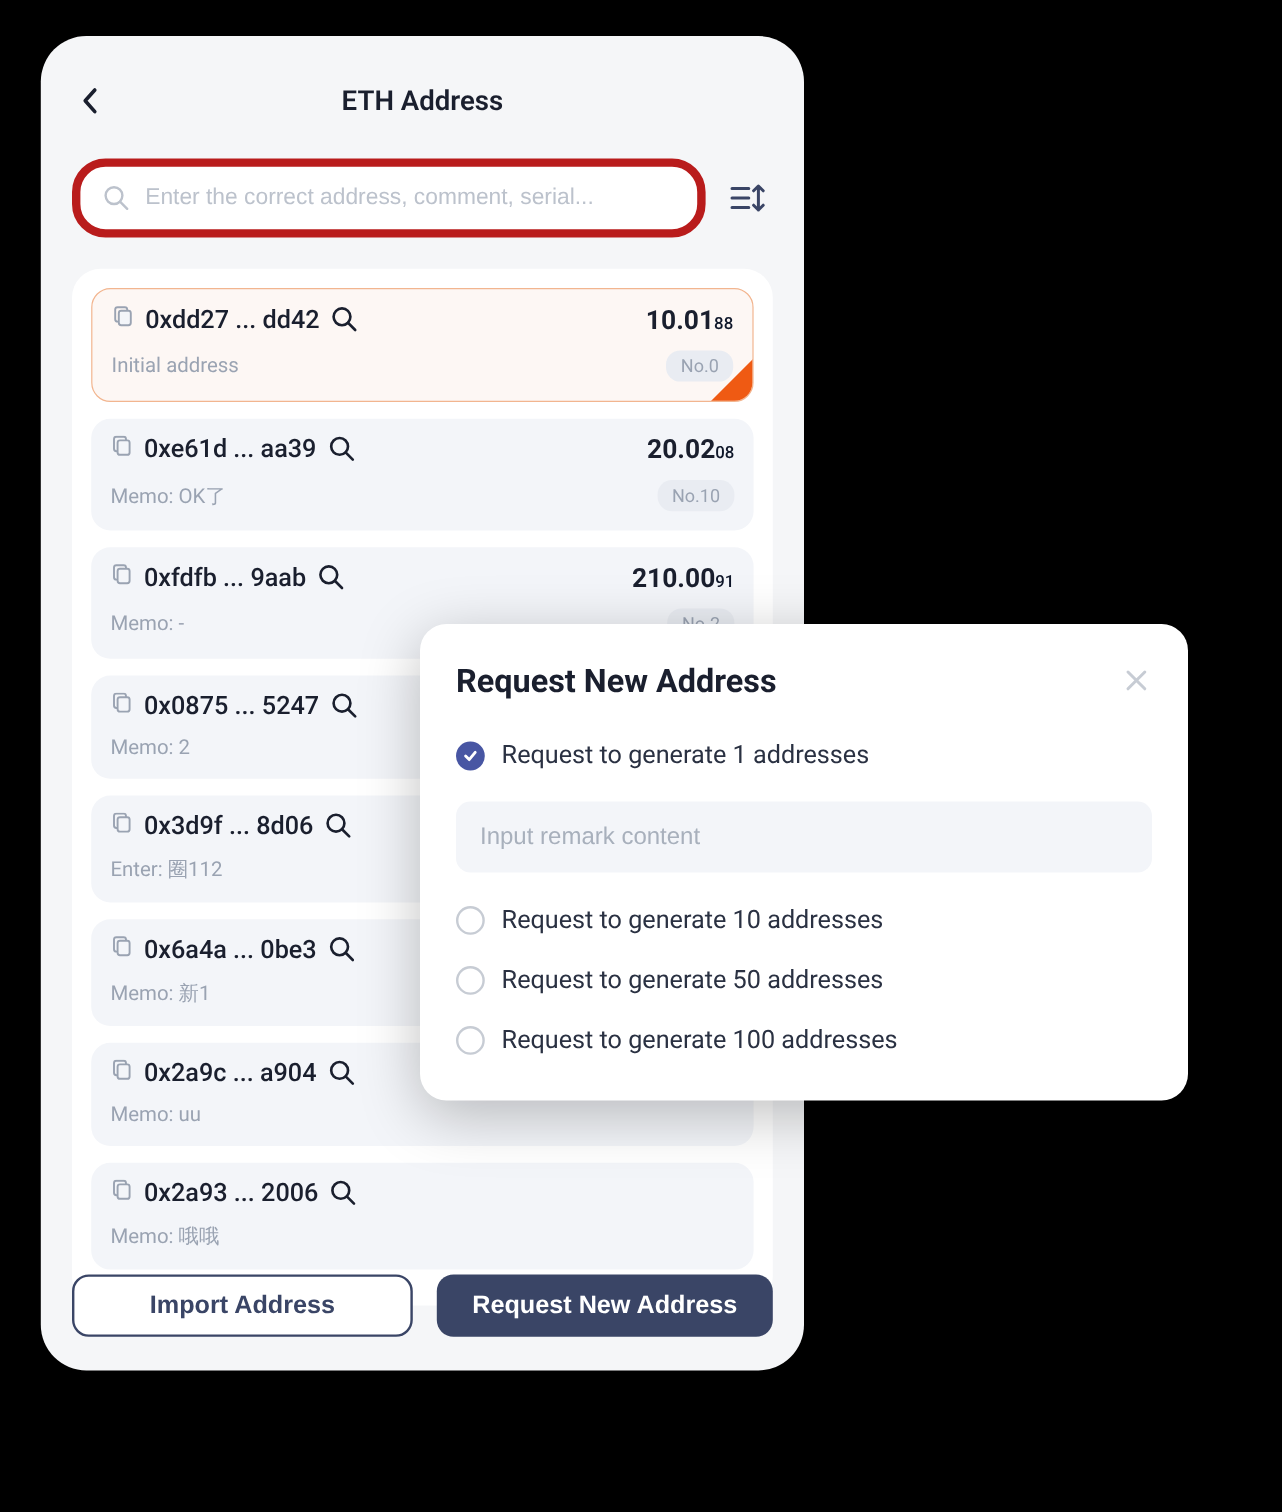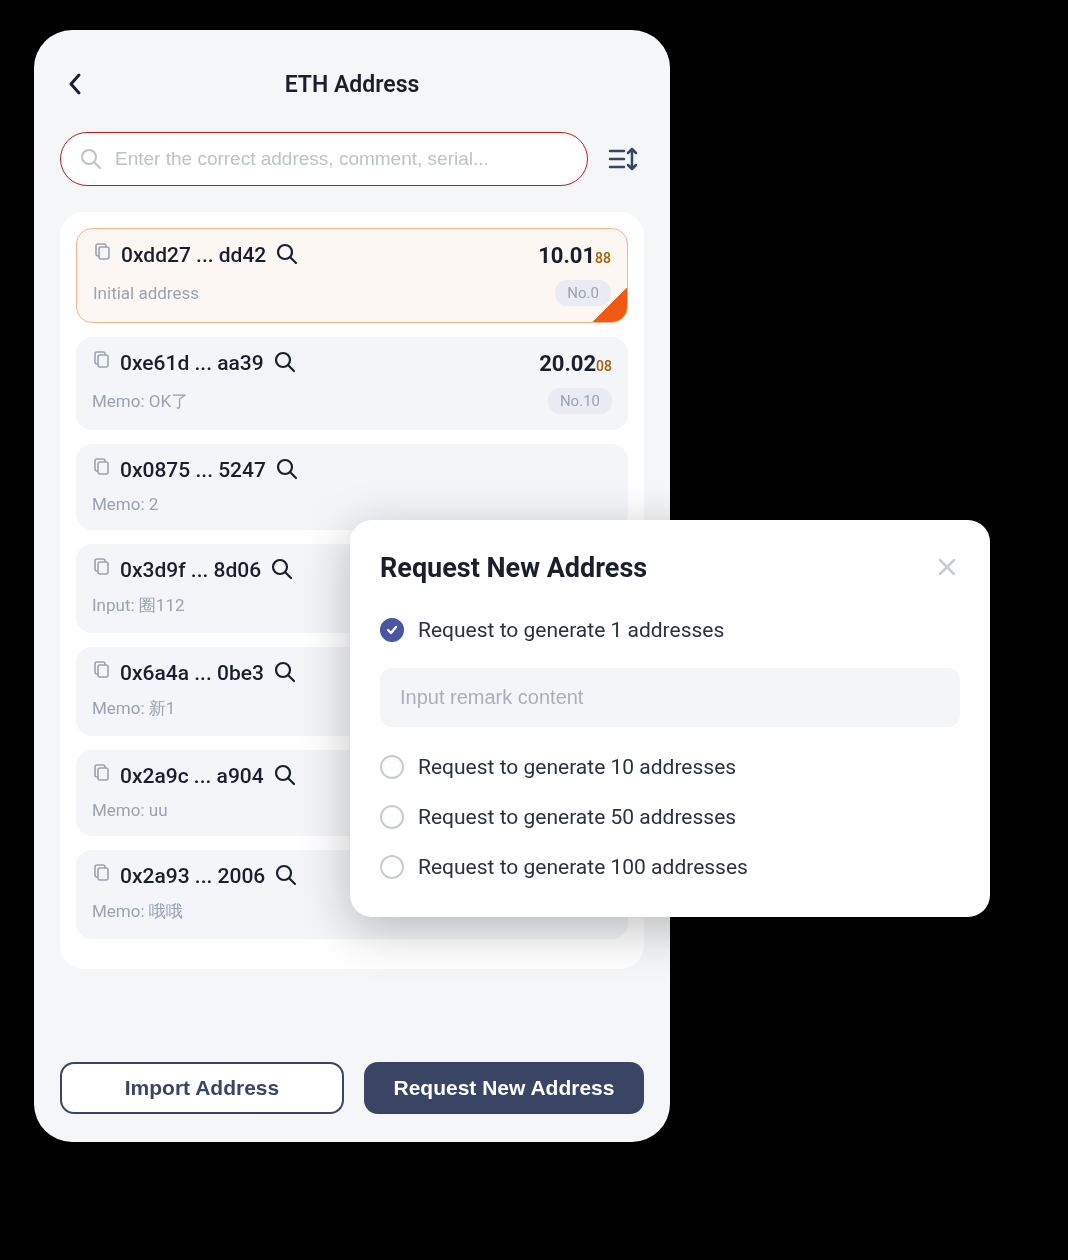--- a/index.html
+++ b/index.html
@@ -44,21 +44,21 @@
     display: flex;
     align-items: center;
     gap: 14px;
     margin-bottom: 26px;
   }
   .search-box {
     flex: 1;
     display: flex;
     align-items: center;
     background: #fff;
-    border: 1px solid #b91c1c;
+    border: 7px solid #b91c1c;
     border-radius: 28px;
     padding: 14px 18px;
     gap: 12px;
   }
   .search-input {
     flex: 1;
     border: none;
     outline: none;
     font-size: 19px;
     color: #374151;
@@ -101,21 +101,21 @@
   }
   .mag-ic { width:22px; height:22px; color:#1a1f2e; flex-shrink:0; cursor:pointer; }
   .spacer { flex:1; }
   .balance {
     font-size: 22px;
     font-weight: 700;
     color: #1a1f2e;
   }
   .balance-sub {
     font-size: 14px;
-    color: #a16207;
+    color: #0f172a;
     font-weight: 500;
     margin-top: 43px;
   }
   .item-row2 {
     display: flex;
     align-items: center;
     margin-top: 12px;
     justify-content: space-between;
   }
   .memo {
@@ -296,20 +296,41 @@
       <span class="no-badge">No.10</span>
     </div>
 
   </div>
       <div class="list-item">
     <div class="item-row1">
       <svg class="copy-ic" viewBox="0 0 18 18" fill="none">
             <rect x="3" y="1" width="10" height="12" rx="2" stroke="currentColor" stroke-width="1.6"></rect>
             <rect x="6" y="4" width="10" height="12" rx="2" stroke="currentColor" stroke-width="1.6" fill="#f3f5f9"></rect>
           </svg>
+      <span class="addr">0xfdfb ... 9aab</span>
+      <svg class="mag-ic" viewBox="0 0 22 22" fill="none">
+            <circle cx="9" cy="9" r="7" stroke="currentColor" stroke-width="2.2"></circle>
+            <path d="M14 14 L20 20" stroke="currentColor" stroke-width="2.2" stroke-linecap="round"></path>
+          </svg>
+      <span class="spacer"></span>
+      <span class="balance">210.00<span class="balance-sub">91</span></span>
+    </div>
+    <div class="item-row2">
+      <span class="memo">Memo: -</span>
+      <span class="spacer"></span>
+      <span class="no-badge">No.2</span>
+    </div>
+
+  </div>
+      <div class="list-item">
+    <div class="item-row1">
+      <svg class="copy-ic" viewBox="0 0 18 18" fill="none">
+            <rect x="3" y="1" width="10" height="12" rx="2" stroke="currentColor" stroke-width="1.6"></rect>
+            <rect x="6" y="4" width="10" height="12" rx="2" stroke="currentColor" stroke-width="1.6" fill="#f3f5f9"></rect>
+          </svg>
       <span class="addr">0x0875 ... 5247</span>
       <svg class="mag-ic" viewBox="0 0 22 22" fill="none">
             <circle cx="9" cy="9" r="7" stroke="currentColor" stroke-width="2.2"></circle>
             <path d="M14 14 L20 20" stroke="currentColor" stroke-width="2.2" stroke-linecap="round"></path>
           </svg>
       <span class="spacer"></span>
 
     </div>
     <div class="item-row2">
       <span class="memo">Memo: 2</span>
@@ -326,21 +347,21 @@
           </svg>
       <span class="addr">0x3d9f ... 8d06</span>
       <svg class="mag-ic" viewBox="0 0 22 22" fill="none">
             <circle cx="9" cy="9" r="7" stroke="currentColor" stroke-width="2.2"></circle>
             <path d="M14 14 L20 20" stroke="currentColor" stroke-width="2.2" stroke-linecap="round"></path>
           </svg>
       <span class="spacer"></span>
 
     </div>
     <div class="item-row2">
-      <span class="memo">Input: 圈112</span>
+      <span class="memo">Enter: 圈112</span>
       <span class="spacer"></span>
 
     </div>
 
   </div>
       <div class="list-item">
     <div class="item-row1">
       <svg class="copy-ic" viewBox="0 0 18 18" fill="none">
             <rect x="3" y="1" width="10" height="12" rx="2" stroke="currentColor" stroke-width="1.6"></rect>
             <rect x="6" y="4" width="10" height="12" rx="2" stroke="currentColor" stroke-width="1.6" fill="#f3f5f9"></rect>

